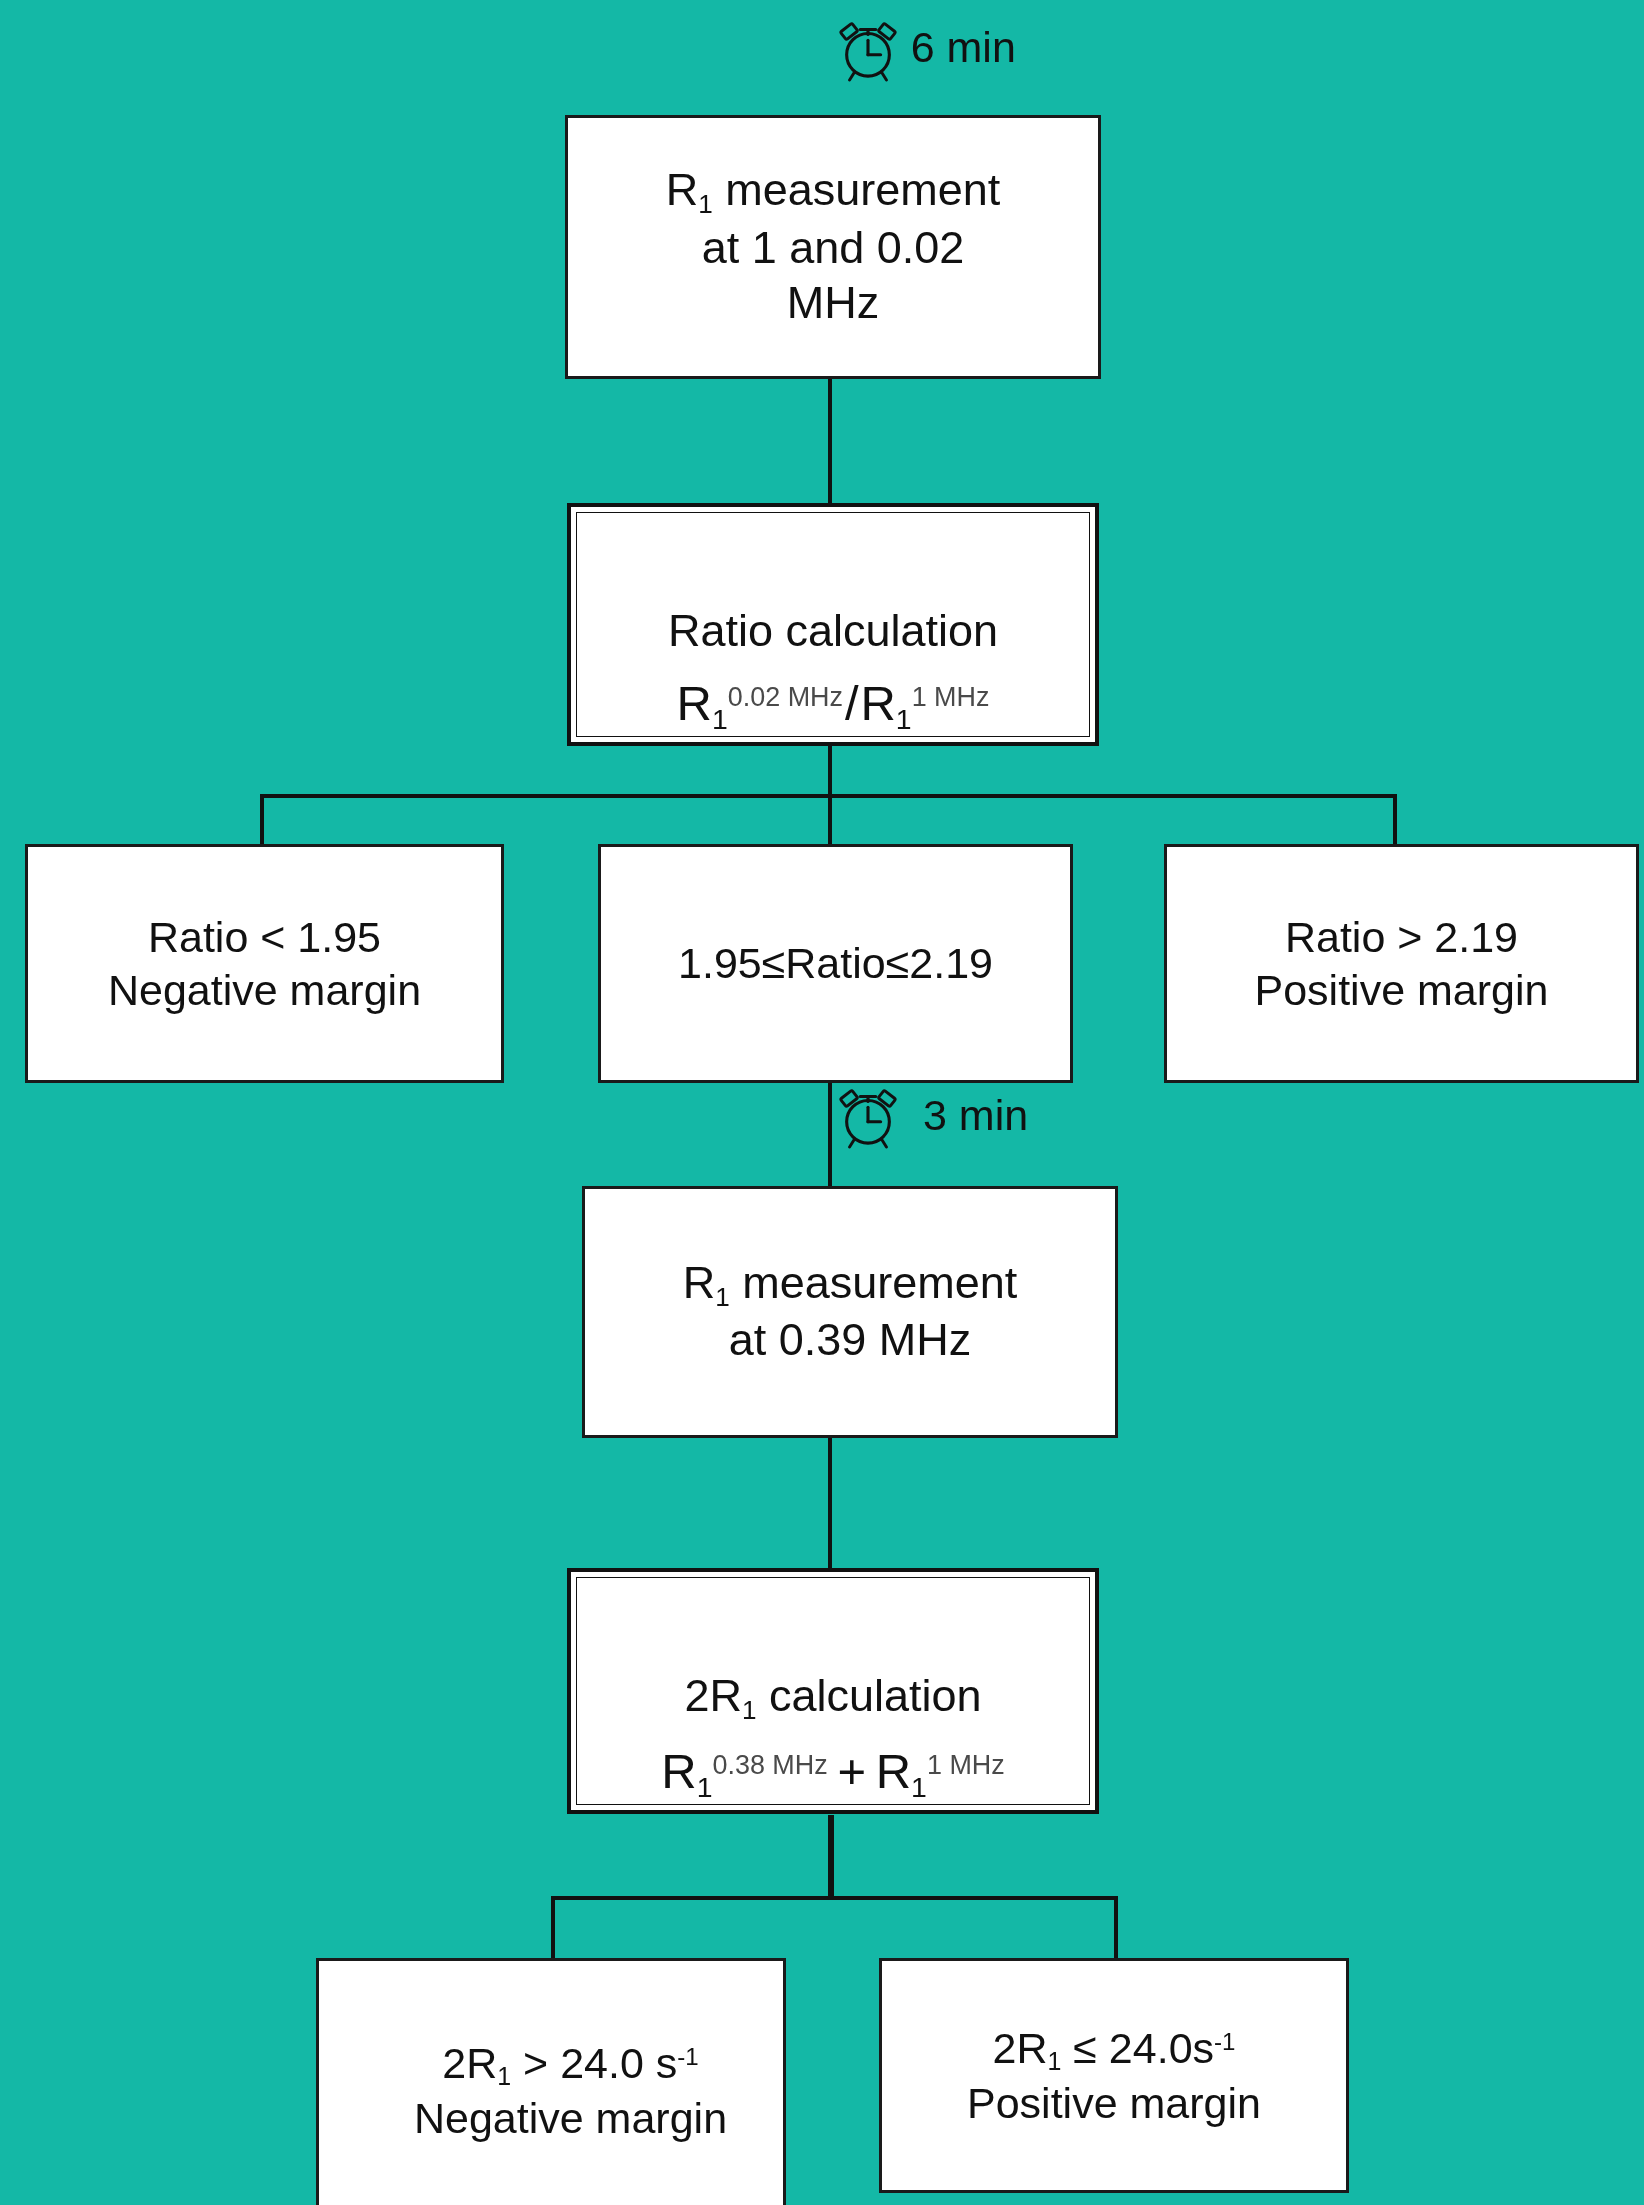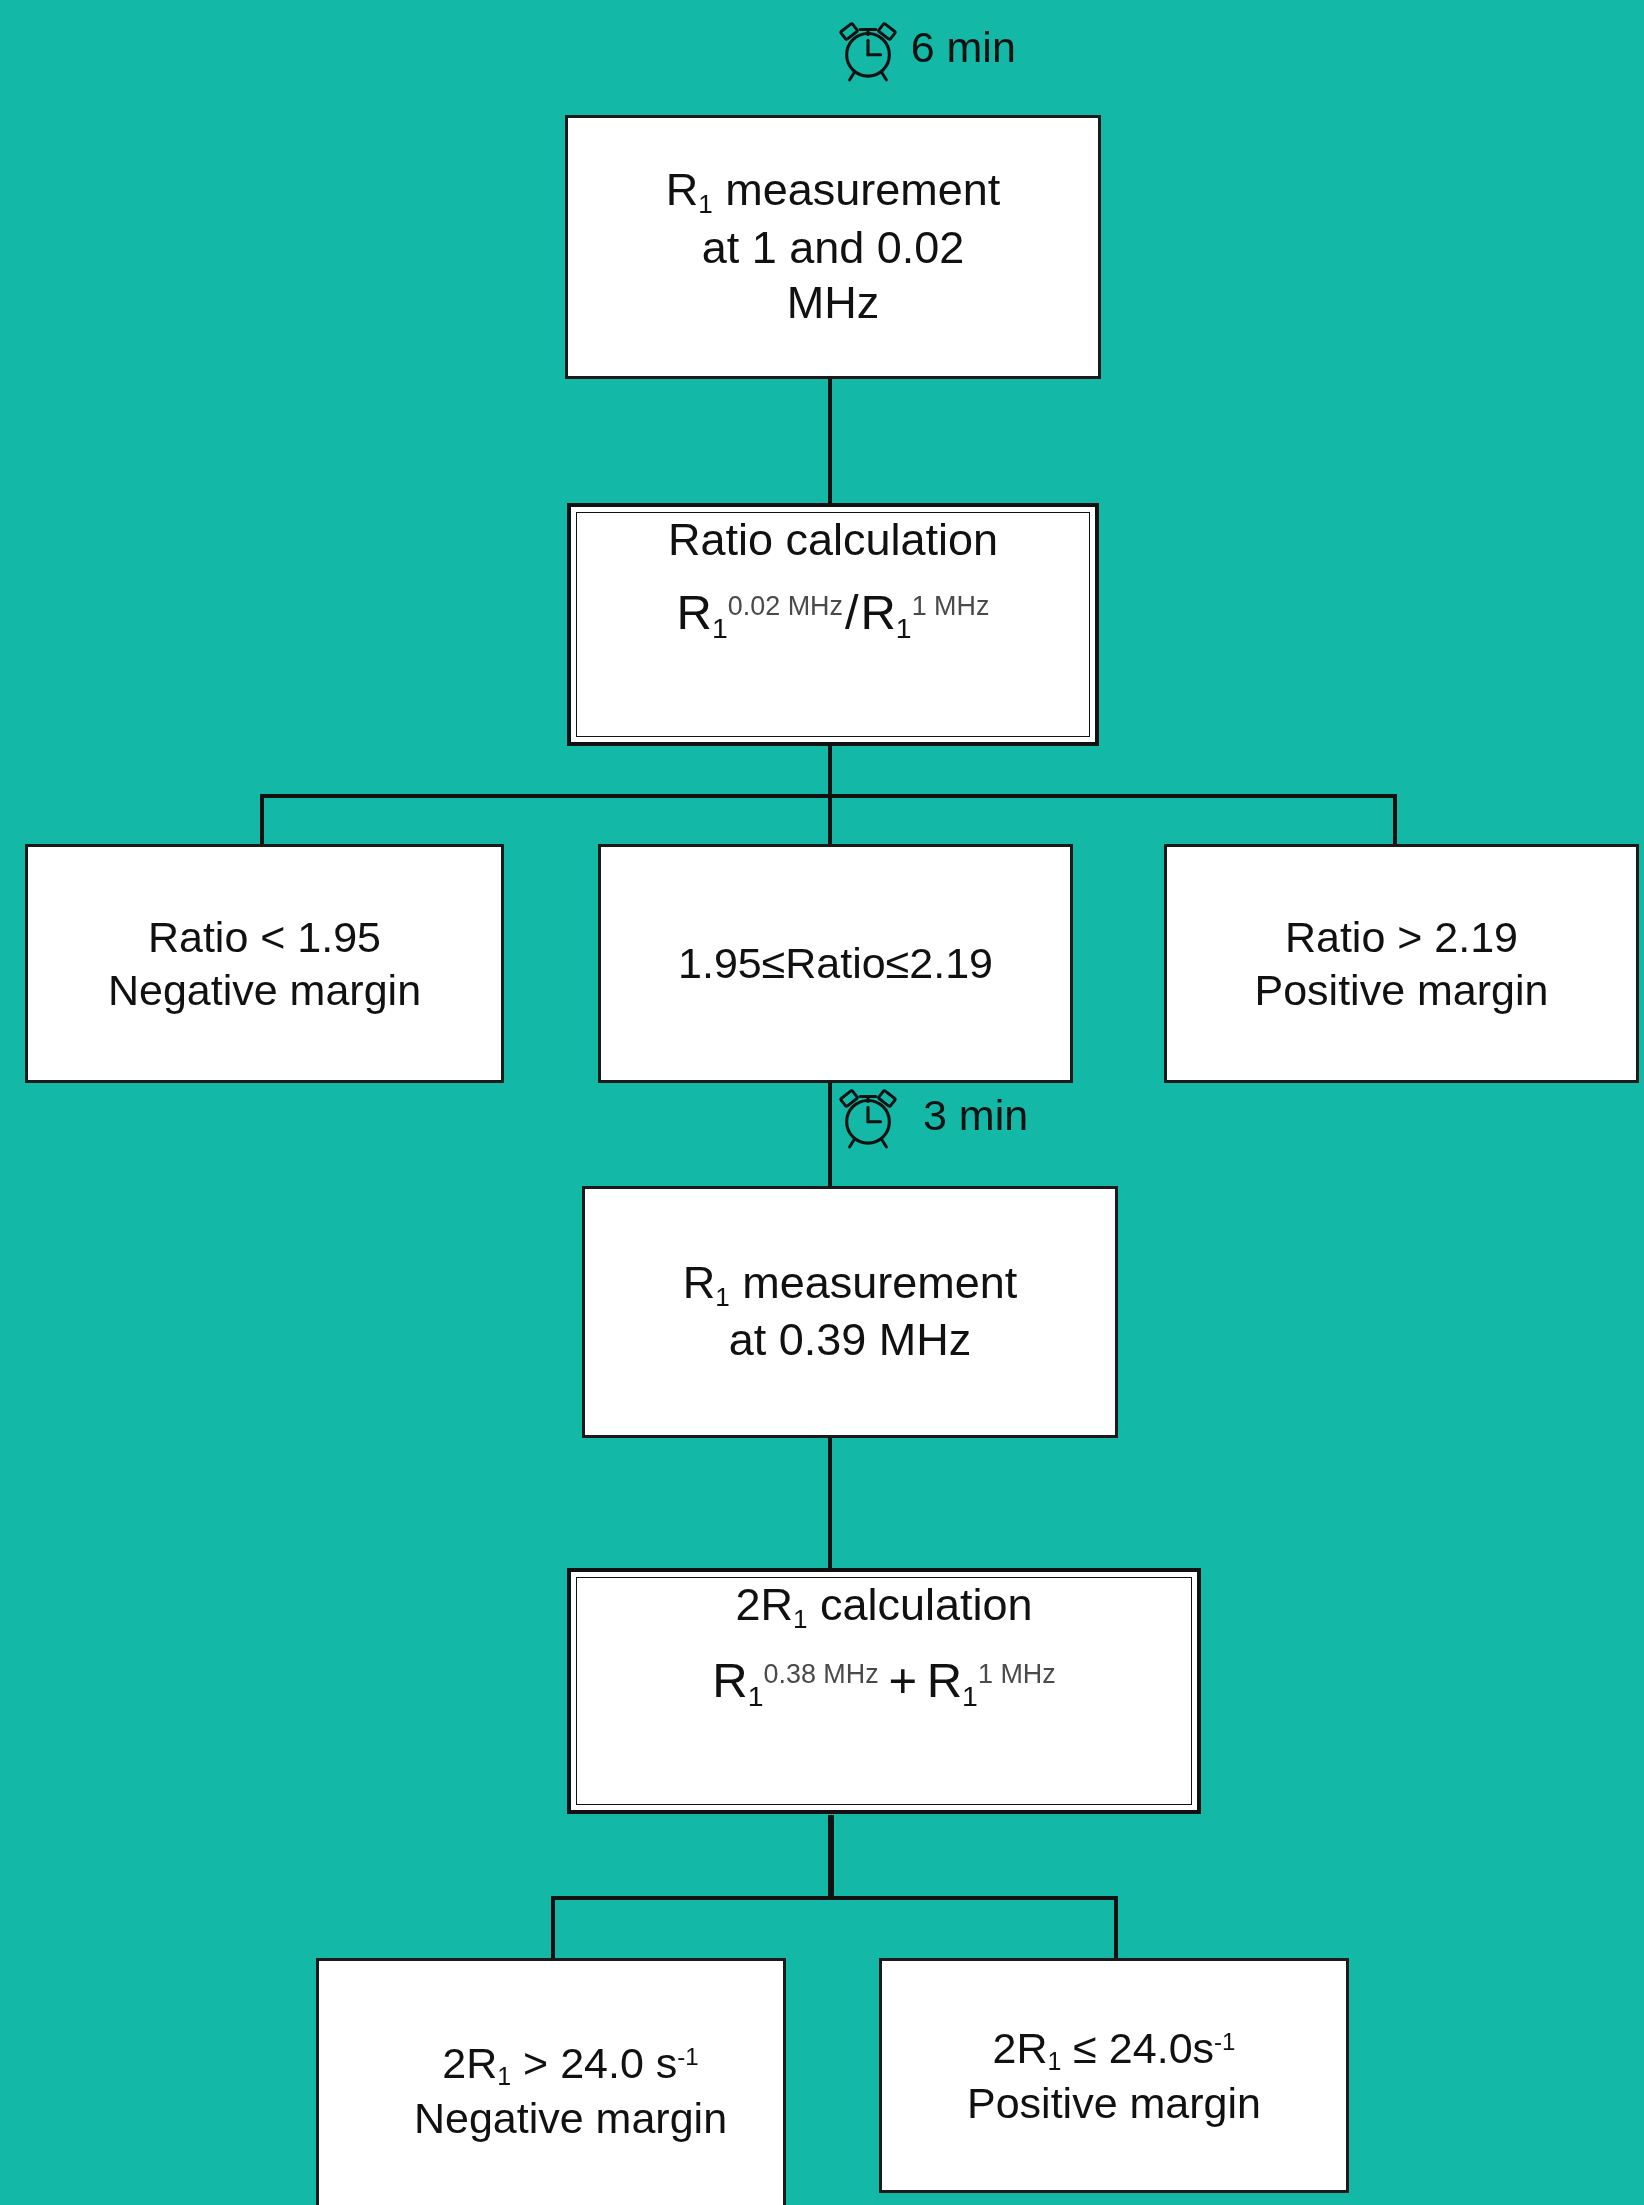--- a/index.html
+++ b/index.html
@@ -44,21 +44,21 @@
     padding: 4.9px;
   }
   .node.double .inner {
     box-sizing: border-box;
     width: 100%;
     height: 100%;
     border: 1.9px solid #111111;
     display: flex;
     flex-direction: column;
     align-items: center;
-    justify-content: flex-start;
+    justify-content: flex-end;
   }
 
   
   .t-big   { font-size: 45px; }
   .t-med   { font-size: 43px; }
   .t-calc  { font-size: 45px; }
   .t-form  { font-size: 49px; }
 
   .sub {
     font-size: 0.58em;
@@ -187,21 +187,21 @@
 
   <div class="node t-big" style="left:582px; top:1186px; width:536px; height:252px;">
     <span class="line">
       <span>R</span><span class="sub">1</span><span> measurement</span>
     </span>
     <span class="line">at 0.39 MHz</span>
   </div>
 
   <div class="vline" style="left:828px; top:1438px; height:136px;"></div>
 
-  <div class="node double" style="left:567px; top:1568px; width:634px; height:246px;">
+  <div class="node double" style="left:567px; top:1568px; width:532px; height:246px;">
     <div class="inner">
       <span class="line t-calc" style="margin-bottom:15.5px;">
         <span>2R</span><span class="sub">1</span><span> calculation</span>
       </span>
       <span class="line t-form">
         <span>R</span><span class="sub">1</span><span class="sup">0.38 MHz</span><span class="op" style="padding:0 9.7px;">+</span><span>R</span><span class="sub">1</span><span class="sup">1 MHz</span>
       </span>
     </div>
   </div>
 

